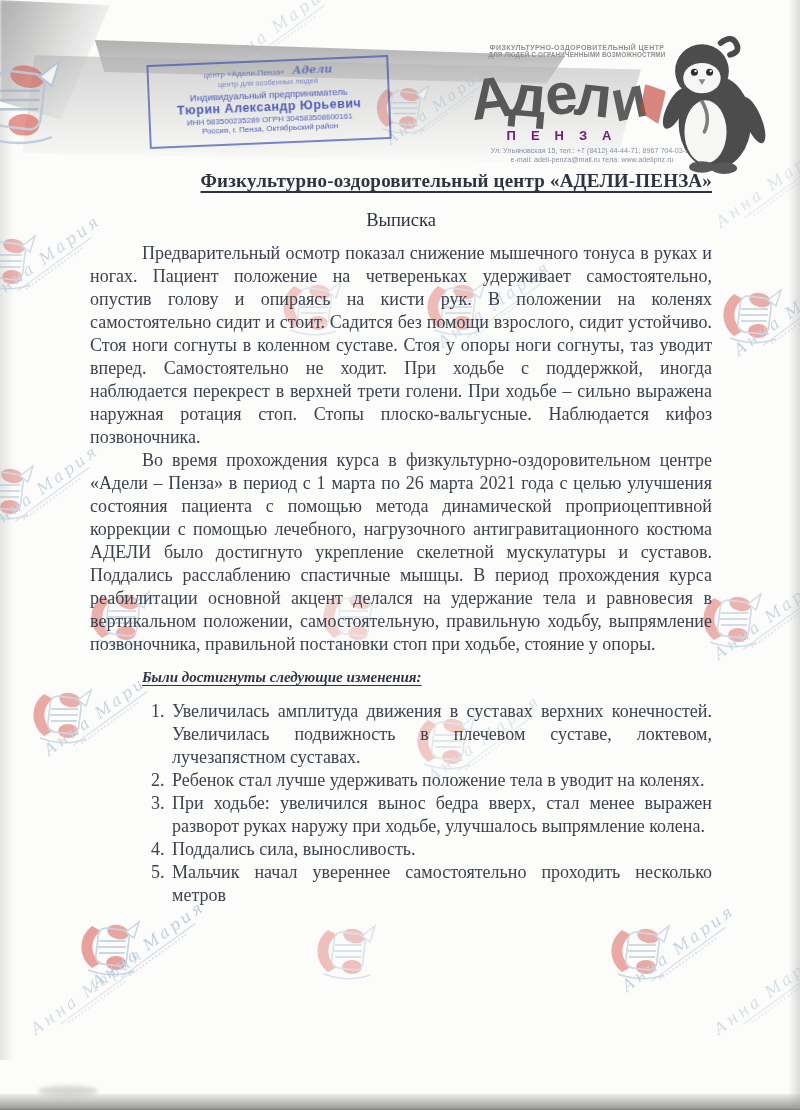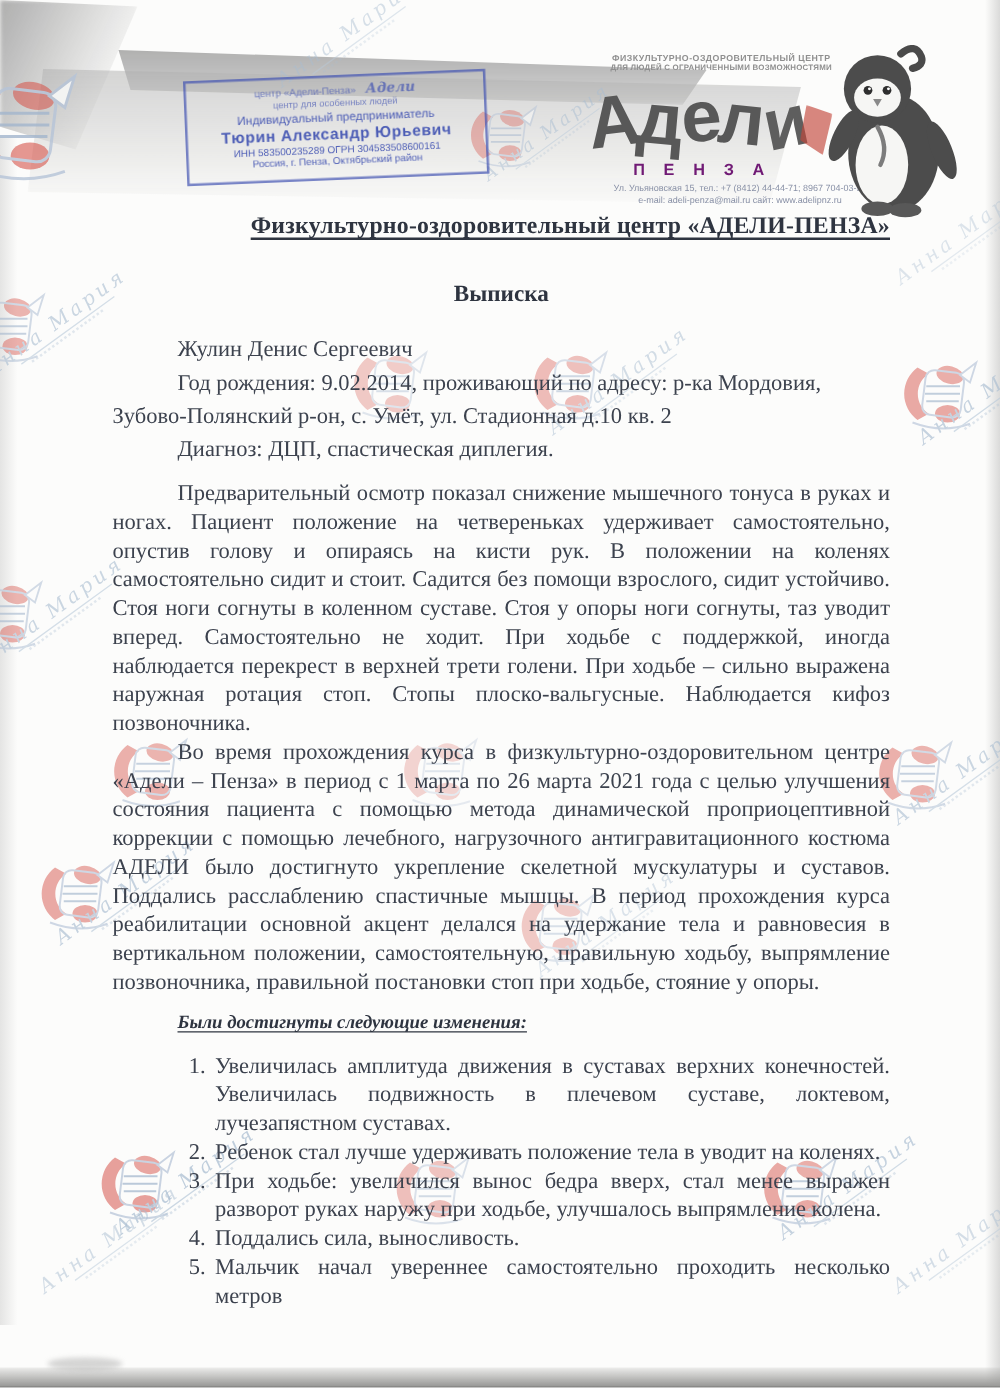--- a/index.html
+++ b/index.html
@@ -75,22 +75,22 @@
   .logo-address { position:absolute; left:0; top:110px; width:320px; text-align:center;
     color:#8890a6; font-size:7.2px; }
   .penguin { position:absolute; left:218px; top:0; }
 
   
   .doc { position:absolute; left:90px; top:170px; width:622px; z-index:3;
     color:#3c424e; font-size:18px; }
   .doc-title { text-align:right; font-weight:bold; font-size:19px; color:#2e3440;
     text-decoration:underline; text-underline-offset:4px; text-decoration-thickness:1.5px;
     letter-spacing:.2px; }
-  .doc-subtitle { text-align:center; font-weight:bold; font-size:18.5px; color:#2e3440;
-    margin-top:34px; }
+  .doc-subtitle { text-align:center; font-weight:normal; font-size:18.5px; color:#2e3440;
+    margin-top:18px; }
   .patient { margin-top:19px; line-height:26.5px; }
   .patient p { text-indent:52px; }
   .body-para { text-align:justify; text-indent:52px; line-height:23px;font-family:Liberation Serif, serif; }
   .para-1 { margin-top:11px; }
   .results-heading { margin:13px 0 14px 52px; font-weight:bold; font-style:italic;
     font-size:15px; color:#2e3440; text-decoration:underline; text-underline-offset:3px; }
   .results-list { margin-left:52px; padding-left:27px; line-height:23px; }
   .results-list li { text-align:justify; padding-left:3px; }
 </style>
 </head>
@@ -312,21 +312,21 @@
       <div class="logo-tagline1">ФИЗКУЛЬТУРНО-ОЗДОРОВИТЕЛЬНЫЙ ЦЕНТР</div>
       <div class="logo-tagline2">ДЛЯ ЛЮДЕЙ С ОГРАНИЧЕННЫМИ ВОЗМОЖНОСТЯМИ</div>
     </div>
     <div class="brand">
       <span class="l0">А</span><span class="l1">д</span><span class="l2">е</span><span class="l3">л</span><span class="l4">и</span>
     </div>
     <div class="brand-accent"></div>
     <div class="logo-city">ПЕНЗА</div>
     <div class="logo-address">
       <div>Ул. Ульяновская 15, тел.: +7 (8412) 44-44-71; 8967 704-03-56</div>
-      <div>e-mail: adeli-penza@mail.ru  сайт: www.adelipnz.ru</div>
+      <div>e-mail: adeli-penza@mail.ru  тела: www.adelipnz.ru</div>
     </div>
     <svg class="penguin" width="118" height="138" viewBox="0 0 100 118">
       <path d="M60 6 q10 -8 14 2 q2 6 -6 8" fill="none" stroke="#4a4a4a" stroke-width="5" stroke-linecap="round"></path>
       <ellipse cx="55" cy="74" rx="31" ry="40" fill="#4c4c4c"></ellipse>
       <circle cx="44" cy="30" r="23" fill="#4c4c4c"></circle>
       <ellipse cx="44" cy="36" rx="16" ry="13" fill="#f6f6f4"></ellipse>
       <circle cx="37.5" cy="31" r="3" fill="#2e2e2e"></circle>
       <circle cx="50.5" cy="31" r="3" fill="#2e2e2e"></circle>
       <circle cx="38.5" cy="30" r="1" fill="#fff"></circle>
       <circle cx="51.5" cy="30" r="1" fill="#fff"></circle>
@@ -337,25 +337,20 @@
       <ellipse cx="88" cy="72" rx="7" ry="21" fill="#4c4c4c" transform="rotate(-22 88 72)"></ellipse>
       <ellipse cx="44" cy="112" rx="11" ry="5" fill="#585858"></ellipse>
       <ellipse cx="63" cy="113" rx="11" ry="5" fill="#585858"></ellipse>
     </svg>
   </div>
 
   <div class="doc">
     <div class="doc-title">Физкультурно-оздоровительный центр «АДЕЛИ-ПЕНЗА»</div>
     <div class="doc-subtitle">Выписка</div>
 
-    <div class="patient">
-      <p>Жулин  Денис  Сергеевич</p>
-      <p>Год рождения: 9.02.2014, проживающий по адресу: р-ка Мордовия, Зубово-Полянский р-он, с. Умёт, ул. Стадионная д.10 кв. 2</p>
-      <p>Диагноз: ДЦП, спастическая диплегия.</p>
-    </div>
 
     <p class="body-para para-1">Предварительный осмотр показал снижение мышечного тонуса в руках и ногах. Пациент положение на четвереньках удерживает самостоятельно, опустив голову и опираясь на кисти рук. В положении на коленях самостоятельно сидит и стоит. Садится без помощи взрослого, сидит устойчиво. Стоя ноги согнуты в коленном суставе. Стоя у опоры ноги согнуты, таз уводит вперед.  Самостоятельно не ходит. При ходьбе с поддержкой, иногда наблюдается перекрест в верхней трети голени. При ходьбе – сильно выражена наружная ротация стоп.  Стопы плоско-вальгусные. Наблюдается кифоз позвоночника.</p>
     <p class="body-para">Во время прохождения курса в физкультурно-оздоровительном центре «Адели – Пенза» в период с 1 марта по 26 марта 2021 года с целью улучшения состояния пациента с помощью метода динамической проприоцептивной коррекции с помощью лечебного, нагрузочного антигравитационного костюма АДЕЛИ было достигнуто укрепление скелетной мускулатуры и суставов. Поддались расслаблению спастичные мышцы. В период прохождения курса реабилитации основной акцент делался на удержание тела и равновесия в вертикальном положении, самостоятельную, правильную ходьбу, выпрямление позвоночника, правильной постановки стоп при ходьбе, стояние у опоры.</p>
 
     <div class="results-heading">Были достигнуты следующие изменения:</div>
     <ol class="results-list">
       <li>Увеличилась амплитуда движения в суставах верхних конечностей. Увеличилась подвижность в плечевом суставе, локтевом, лучезапястном суставах.</li>
       <li>Ребенок стал лучше удерживать положение тела в уводит на коленях.</li>
       <li>При ходьбе: увеличился вынос бедра вверх, стал менее выражен разворот руках наружу при ходьбе, улучшалось выпрямление колена.</li>
       <li>Поддались сила, выносливость.</li>

